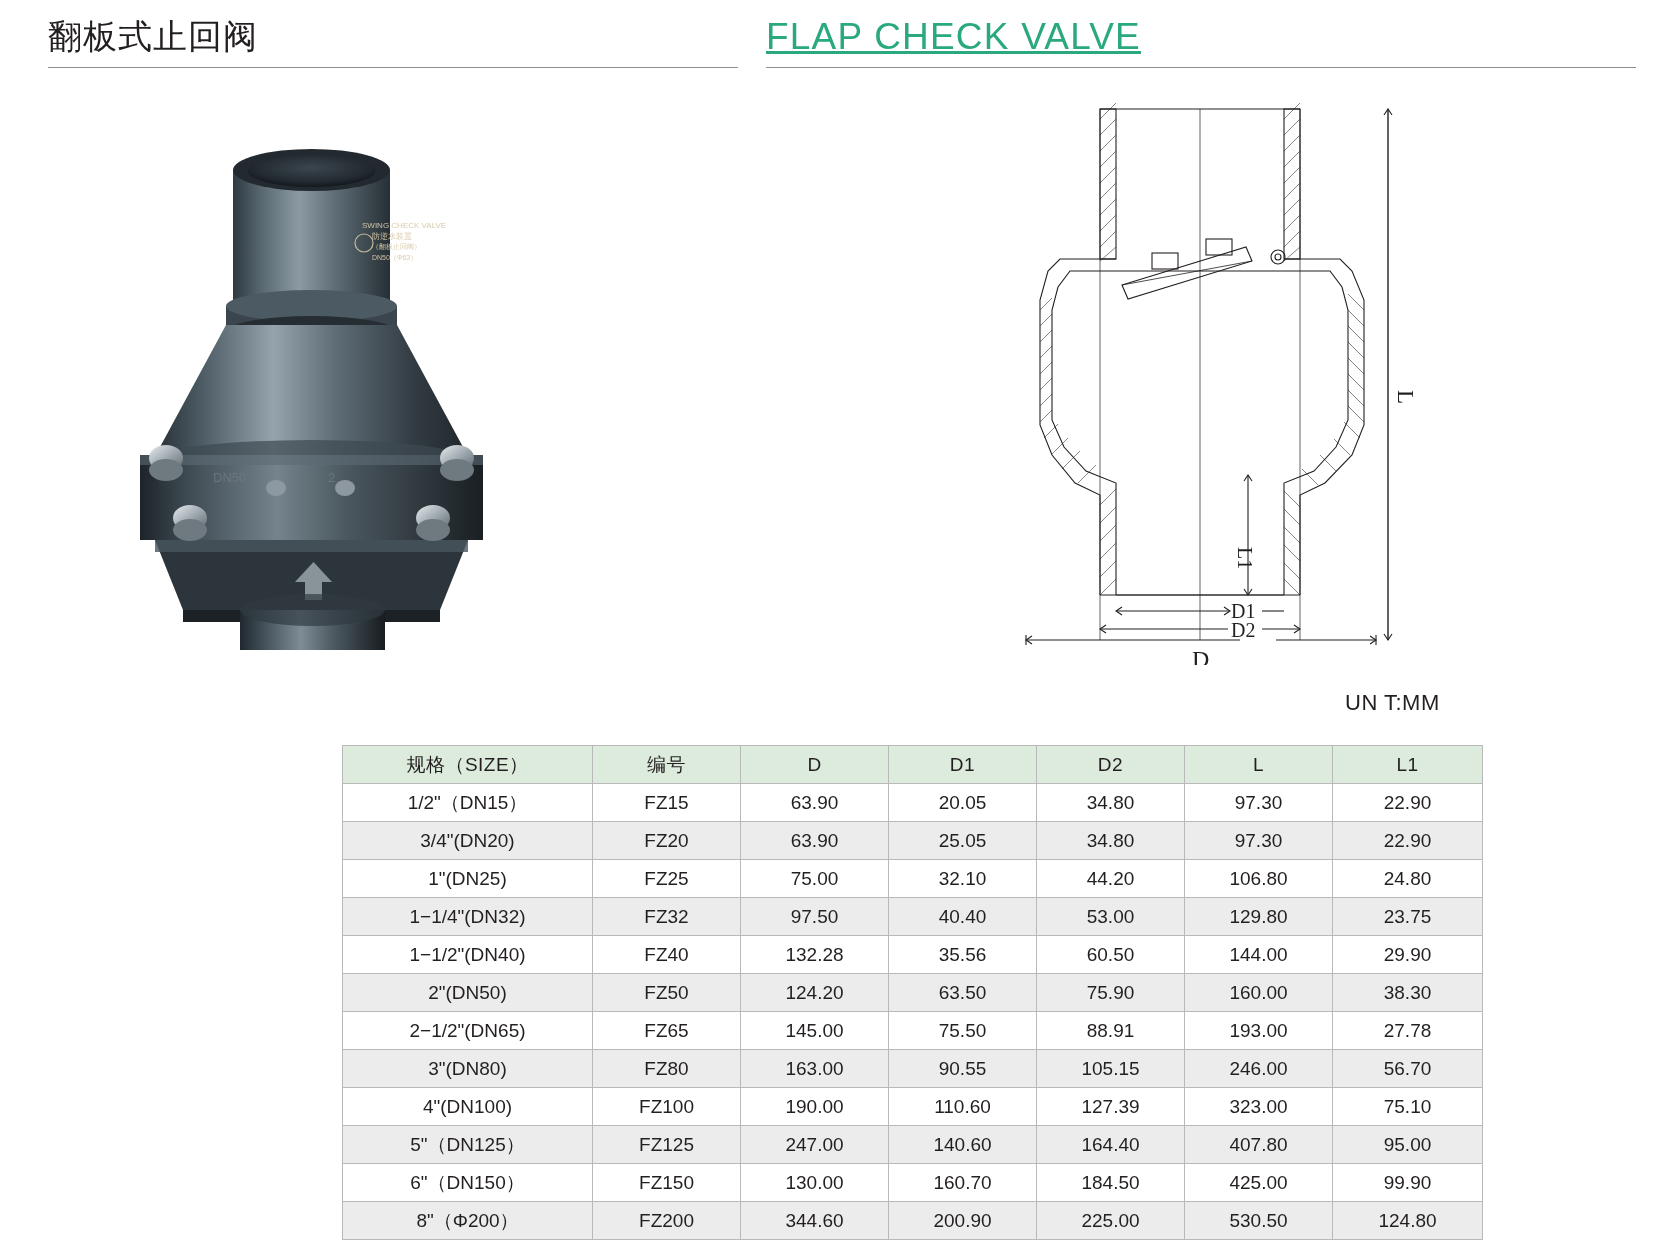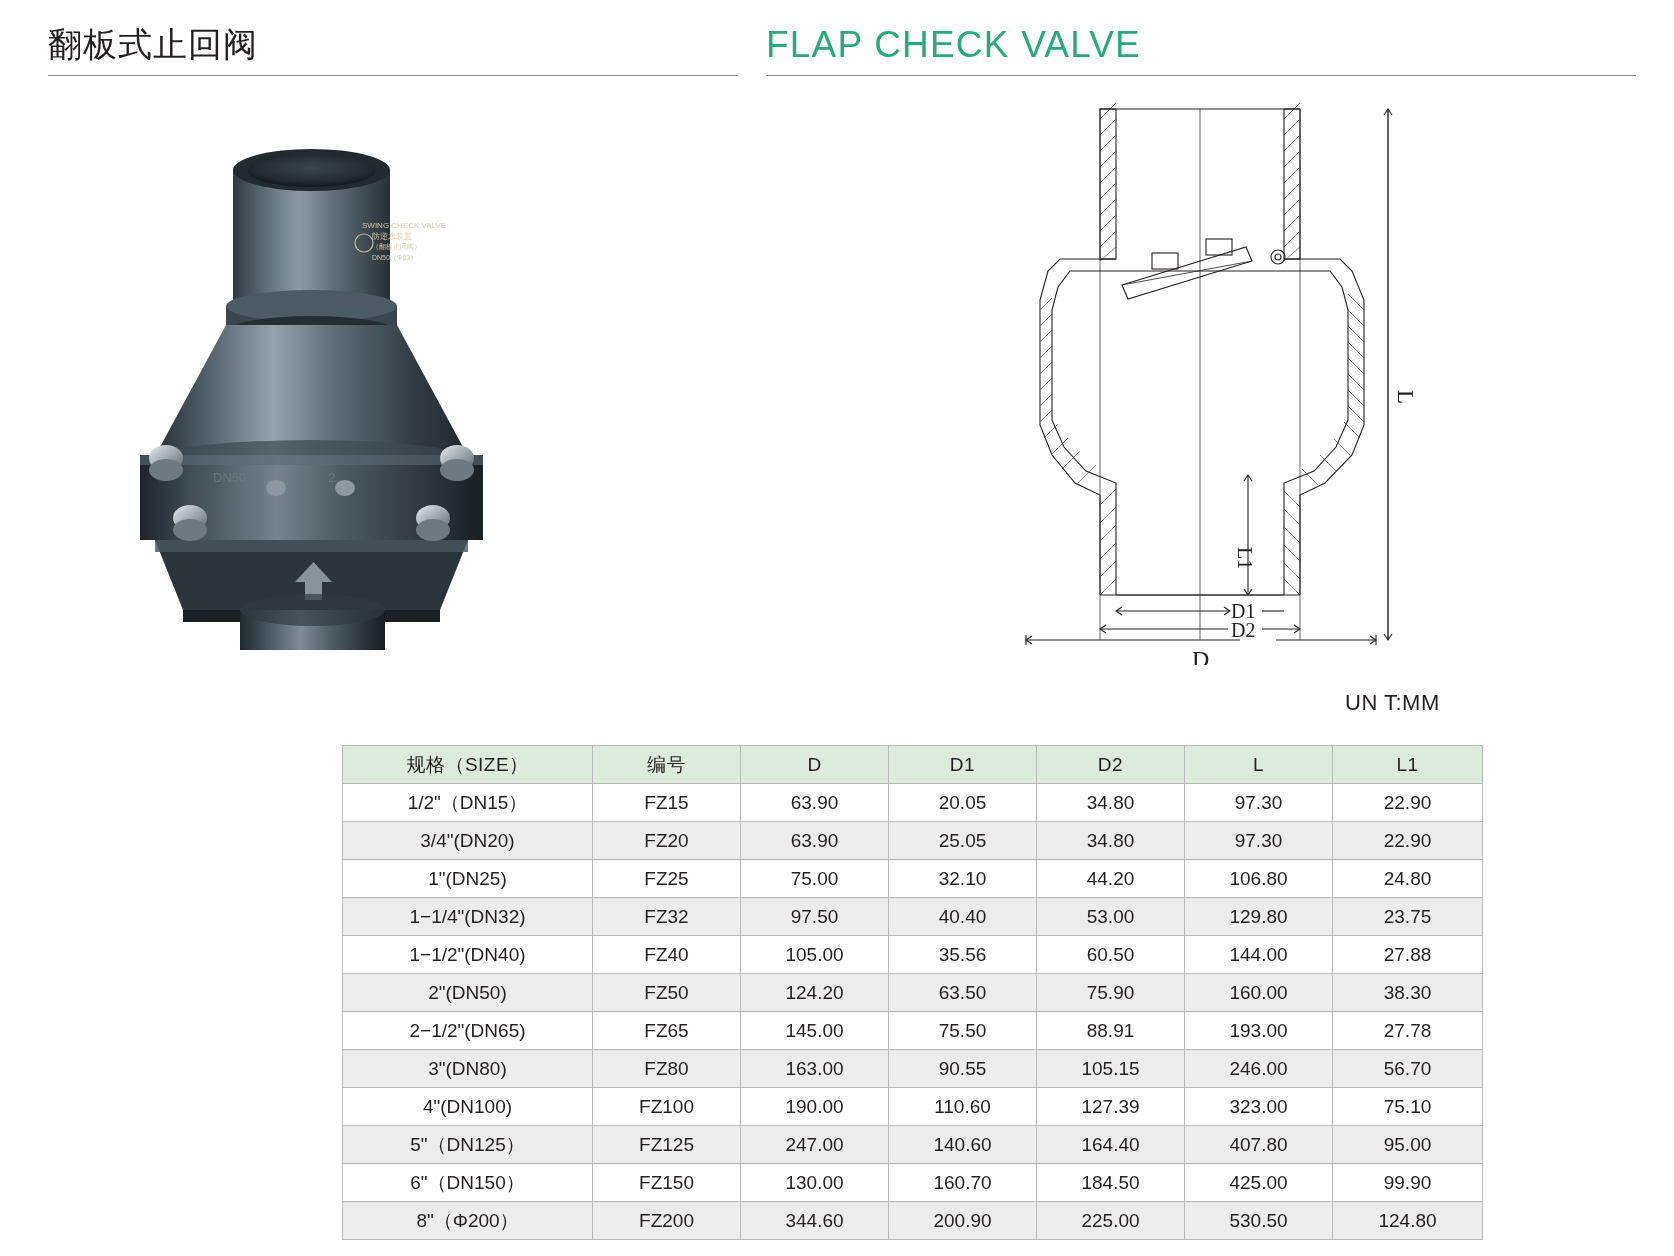--- a/index.html
+++ b/index.html
@@ -15,21 +15,21 @@
   .page {
     position: relative;
     width: 1674px;
     height: 1256px;
     overflow: hidden;
   }
 
   
   .header {
     position: absolute;
-    top: 8px; left: 0;
+    top: 0; left: 0;
     width: 1624px;
     height: 82px;
   }
   .title-cn {
     position: absolute;
     left: 48px;
     top: 14px;
     font-size: 34px;
     letter-spacing: 1px;
     font-weight: 400;
@@ -46,20 +46,21 @@
   }
   .title-en {
     position: absolute;
     left: 766px;
     top: 16px;
     font-size: 37px;
     letter-spacing: 1.2px;
     color: #2aa97f;
     white-space: nowrap;
     font-weight: 400;
+    text-decoration: underline;
   }
   .title-en-rule {
     position: absolute;
     left: 766px;
     top: 67px;
     width: 870px;
     height: 1px;
     background: #8c8c8c;
   }
 
@@ -430,25 +431,25 @@
           <td>FZ32</td>
           <td>97.50</td>
           <td>40.40</td>
           <td>53.00</td>
           <td>129.80</td>
           <td>23.75</td>
         </tr>
         <tr class="odd">
           <td>1−1/2"(DN40)</td>
           <td>FZ40</td>
-          <td>105.00</td>
+          <td>132.28</td>
           <td>35.56</td>
           <td>60.50</td>
           <td>144.00</td>
-          <td>27.88</td>
+          <td>29.90</td>
         </tr>
         <tr class="even">
           <td>2"(DN50)</td>
           <td>FZ50</td>
           <td>124.20</td>
           <td>63.50</td>
           <td>75.90</td>
           <td>160.00</td>
           <td>38.30</td>
         </tr>

